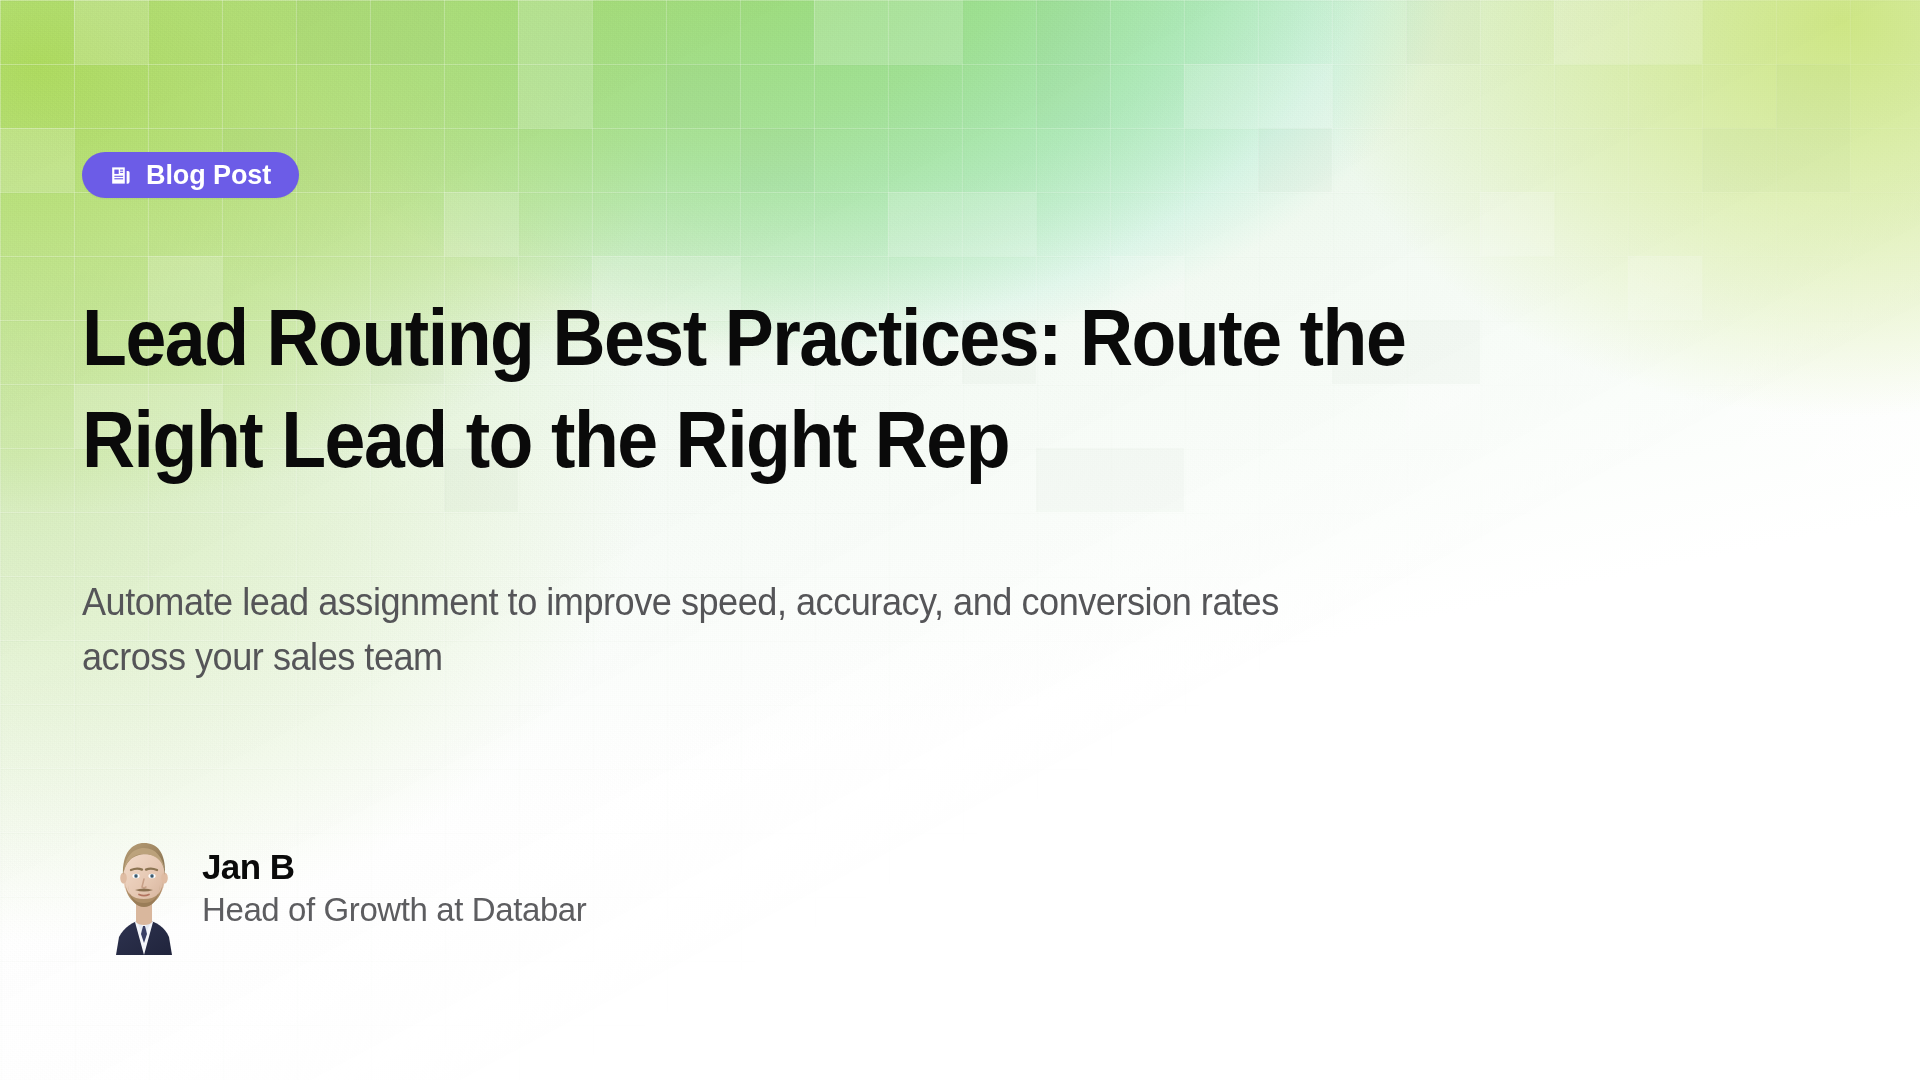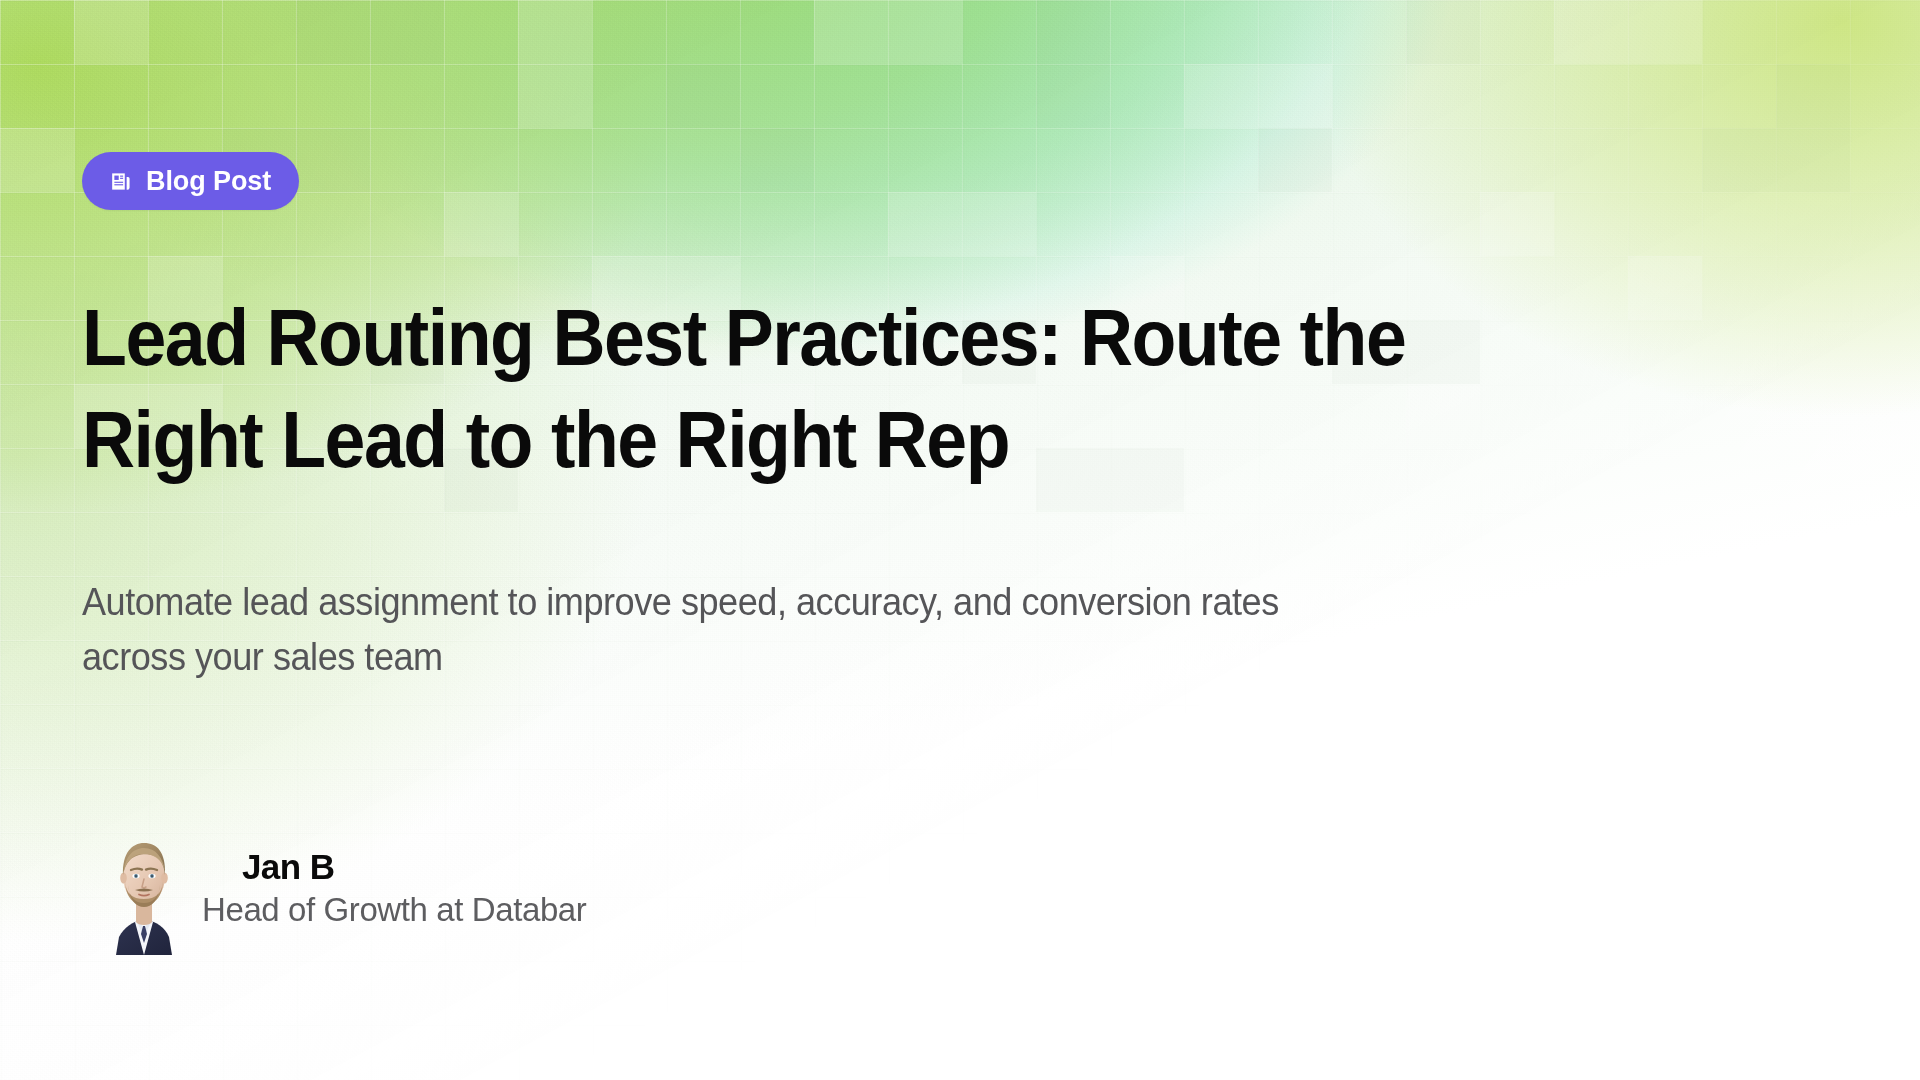--- a/index.html
+++ b/index.html
@@ -71,21 +71,21 @@
   .content {
     position:absolute;
     left:82px; top:0;
     width:1560px; height:100%;
   }
 
   .badge {
     position:absolute;
     left:0; top:152px;
     display:inline-flex; align-items:center; gap:13px;
-    height:58px;
+    height:46px;
     padding:0 28px 0 26px;
     border-radius:999px;
     background:#6C5CE7;
     color:#ffffff;
     font-size:27px;
     font-weight:700;
     letter-spacing:-0.1px;
     white-space:nowrap;
     box-shadow:0 1px 2px rgba(0,0,0,0.06);
   }
@@ -133,21 +133,20 @@
   }
   .avatar svg { display:block; width:68px; height:130px; }
 
   .author-text { display:flex; flex-direction:column; gap:1px; padding-bottom:2px; }
   .author-name {
     color:#0A0A0A;
     font-size:35px;
     font-weight:700;
     letter-spacing:-0.6px;
     line-height:1.22;
-    margin-left:40px;
   }
   .author-role {
     color:#5D5D60;
     font-size:33px;
     font-weight:400;
     letter-spacing:-0.4px;
     line-height:1.3;
     text-align:right;
   }
 </style>

